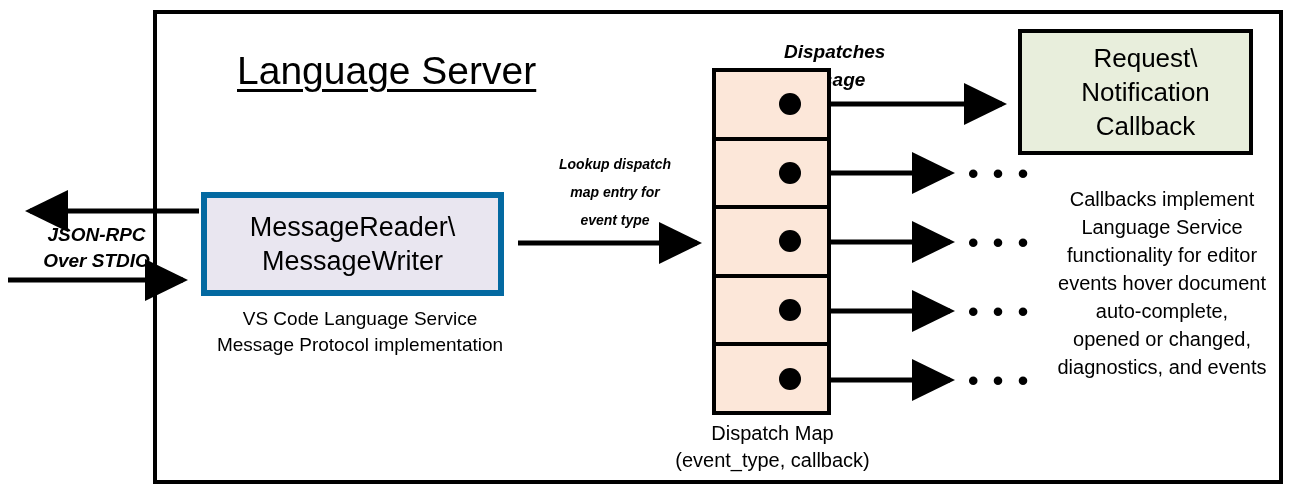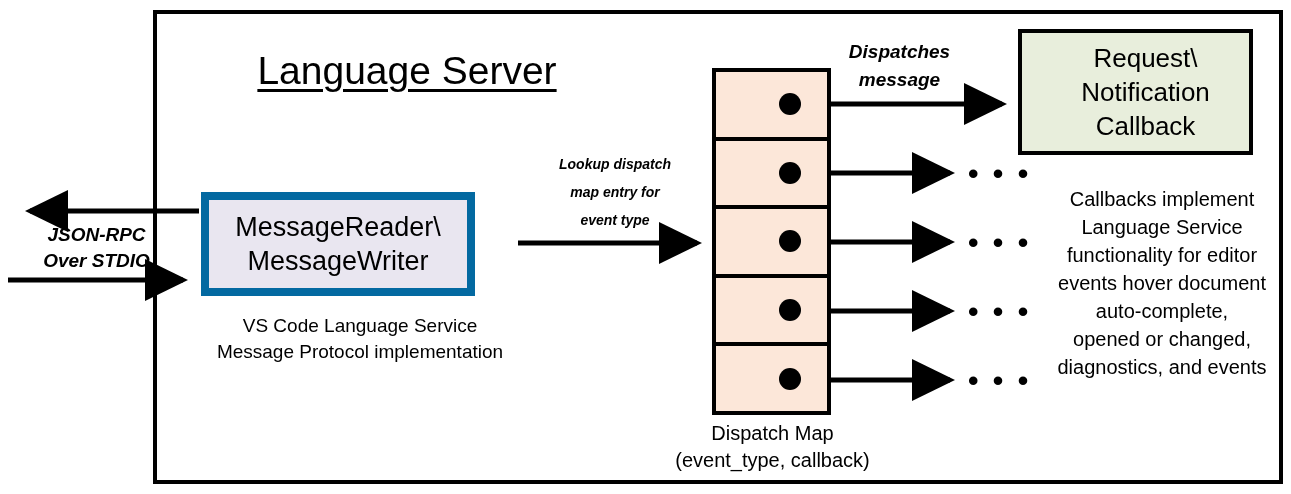--- a/index.html
+++ b/index.html
@@ -5,39 +5,39 @@
   html,body{margin:0;padding:0;background:#fff;}
   body{width:1291px;height:494px;overflow:hidden;font-family:"Liberation Sans",sans-serif;color:#000;}
   #stage{position:relative;width:1291px;height:494px;}
 
   .abs{position:absolute;}
 
   
   #server-frame{left:153px;top:10px;width:1130px;height:474px;border:4px solid #000;box-sizing:border-box;}
 
   
-  #server-title{left:237px;top:48px;width:340px;font-size:39px;line-height:46px;text-align:center;
+  #server-title{left:237px;top:48px;width:340px;font-size:39px;line-height:46px;text-align:left;
       text-decoration:underline;text-underline-offset:5px;text-decoration-thickness:3px;white-space:nowrap;}
 
   
-  #reader-box{left:201px;top:192px;width:274px;height:104px;background:#E9E6F0;border:8px solid #0369a1;
+  #reader-box{left:201px;top:192px;width:303px;height:104px;background:#E9E6F0;border:6px solid #0369a1;
       box-sizing:border-box;display:flex;flex-direction:column;align-items:center;justify-content:center;}
   #reader-box .ln{font-size:27px;line-height:34px;white-space:nowrap;}
-  #reader-caption{left:185px;top:306px;width:350px;text-align:center;font-size:19px;line-height:26px;margin-top:7px;}
+  #reader-caption{left:185px;top:306px;width:350px;text-align:center;font-size:19px;line-height:26px;}
 
   
   #jsonrpc-label{left:24px;top:222px;width:145px;text-align:center;font-style:italic;font-weight:bold;
       font-size:19px;line-height:26px;}
 
   
   #lookup-label{left:520px;top:150px;width:190px;text-align:center;font-style:italic;font-weight:bold;
       font-size:14px;line-height:28px;}
 
   
-  #dispatch-label{left:832px;top:38px;width:135px;text-align:center;font-style:italic;font-weight:bold;
+  #dispatch-label{left:784px;top:38px;width:135px;text-align:left;font-style:italic;font-weight:bold;
       font-size:19px;line-height:28px;}
 
   
   #dispatch-map{left:712px;top:68px;width:119px;height:347px;border:4px solid #000;box-sizing:border-box;
       background:#FCE7D9;display:flex;flex-direction:column;}
   #dispatch-map .row{flex:1 1 0;position:relative;border-bottom:4px solid #000;box-sizing:border-box;}
   #dispatch-map .row:last-child{border-bottom:none;}
   #dispatch-map .dot{position:absolute;left:63px;top:50%;width:22px;height:22px;margin-top:-11px;
       border-radius:50%;background:#000;}
   #map-caption{left:655px;top:420px;width:235px;text-align:center;font-size:20px;line-height:27px;}

